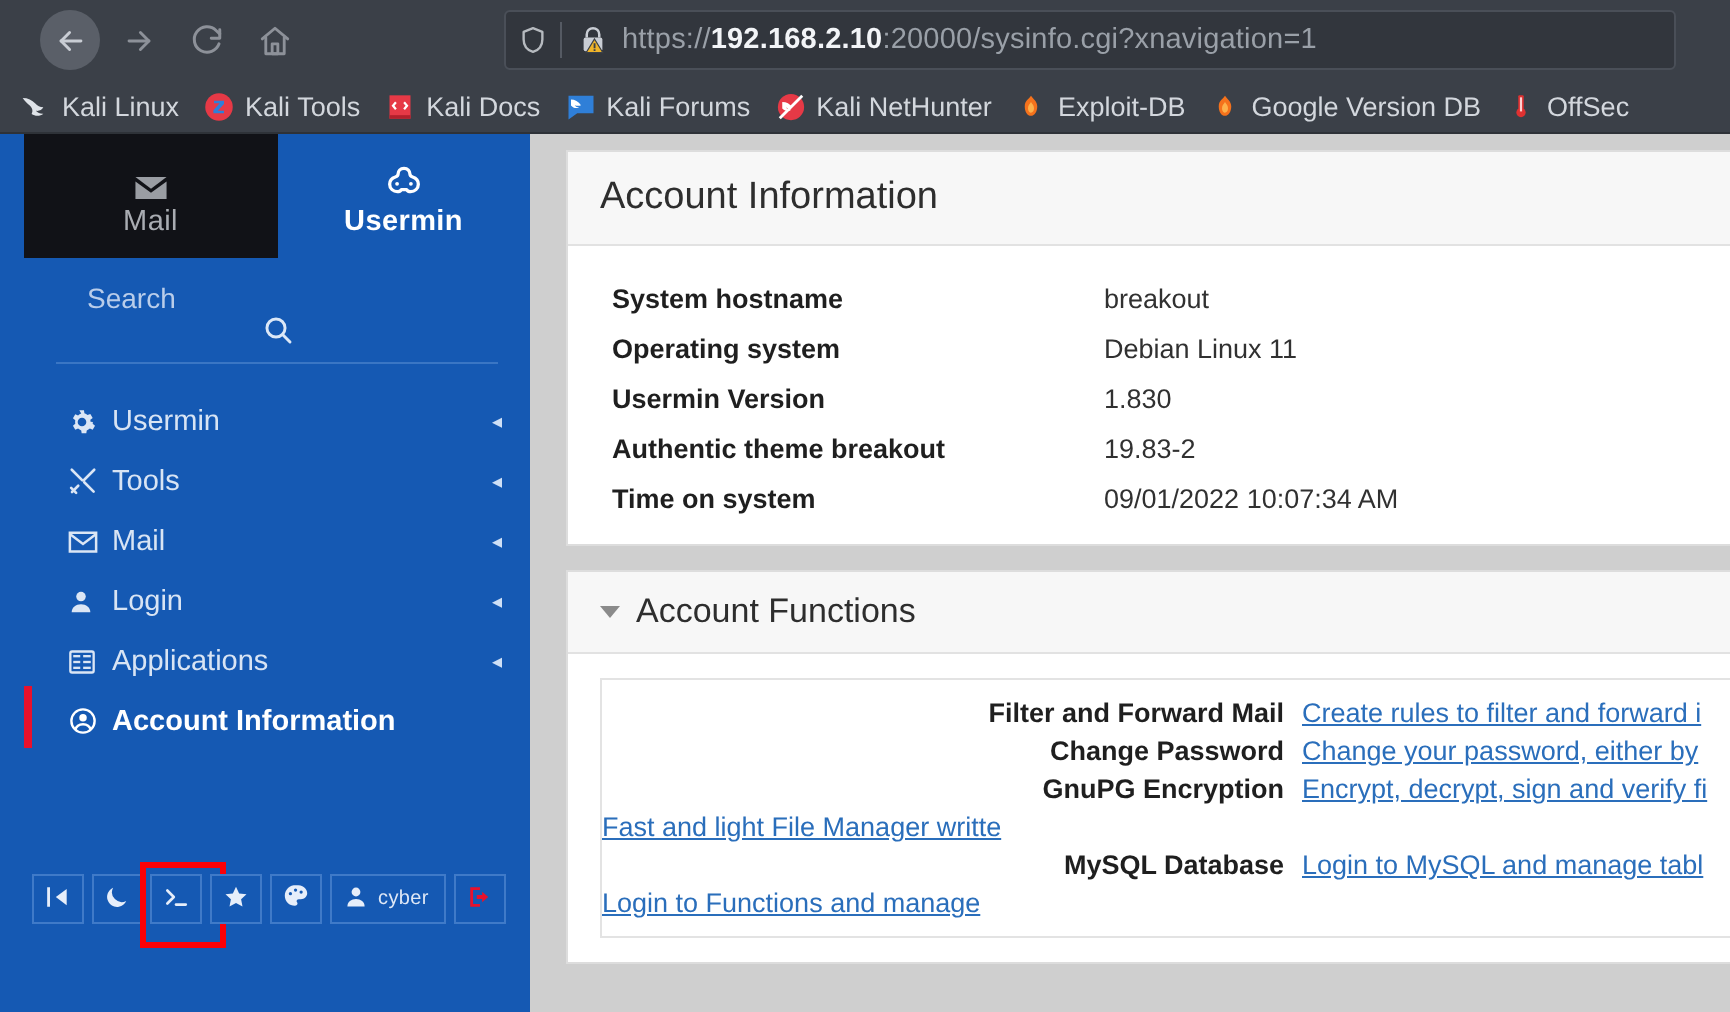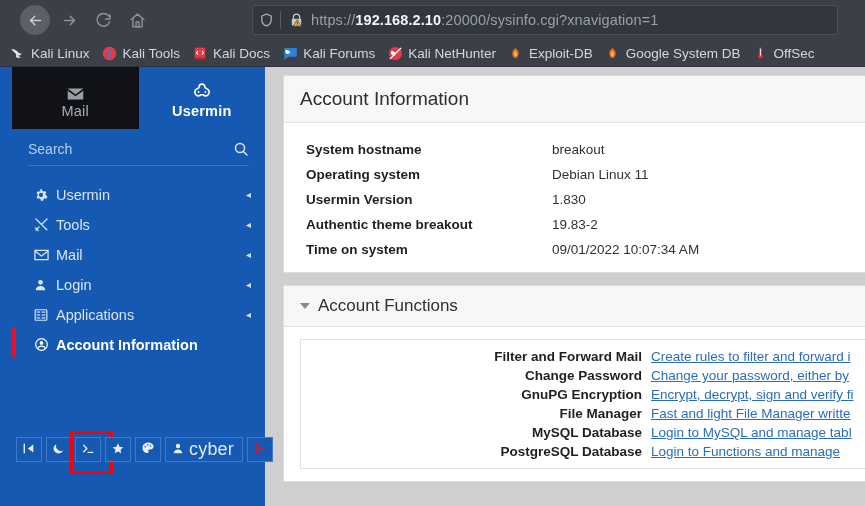--- a/index.html
+++ b/index.html
@@ -126,20 +126,21 @@
   .tab.inactive .tab-label { font-weight: normal; color:#a9acb2; }
   .tab-ico { height: 20px; display:flex; align-items:flex-end;}
 
   .search-row {
     margin: 12px 16px 0 16px;
     padding-bottom: 8px;
     border-bottom: 1px solid #3a76c4;
     display: flex;
     align-items: center;
     justify-content: space-between;
+    flex-direction: column;
   }
   .search-input {
     background: transparent;
     border: none;
     outline: none;
     color: #e3ecf8;
     font-size: 14px;
     font-family: "Liberation Sans", sans-serif;
     width: 190px;
   }
@@ -200,21 +201,21 @@
     color: #e6eefa;
     display: flex;
     align-items: center;
     justify-content: center;
     gap: 5px;
     font-size: 12px;
     margin-right: 4px;
     position: relative;
   }
   .bb.user { padding: 0 8px 0 6px; }
-  .bb .uname { font-size: 18px; color:#dfe8f6; letter-spacing:.2px;}
+  .bb .uname { font-size: 10px; color:#dfe8f6; letter-spacing:.2px;}
   .bb.logout { color: #e8112d; }
   .bb.highlight::after {
     content: "";
     position: absolute;
     left: -6px; top: -7px;
     width: 37px; height: 37px;
     border: 3px solid #fb0007;
     pointer-events: none;
   }
 
@@ -403,21 +404,21 @@
       <span class="bm-label">Exploit-DB</span>
     </div>
 
     <div class="bm">
       <span class="bm-ico">
         <svg width="15" height="15" viewBox="0 0 24 24">
             <path d="M12 3c2 3 5 4.5 5 8.5S14.8 19 12 19s-5-3-5-7.5S10 6 12 3z" fill="#f5721c"></path>
             <path d="M12 8c1 1.6 2.4 2.6 2.4 5S13.2 16.5 12 16.5s-2.4-1-2.4-3.5S11 9.6 12 8z" fill="#fdb14b"></path>
           </svg>
       </span>
-      <span class="bm-label">Google System DB</span>
+      <span class="bm-label">Google Version DB</span>
     </div>
 
     <div class="bm">
       <span class="bm-ico">
         <svg width="13" height="16" viewBox="0 0 24 24">
             <rect x="9.5" y="2" width="5" height="13" rx="1" fill="#e03131"></rect>
             <circle cx="12" cy="18" r="4.3" fill="#e03131"></circle>
             <rect x="11" y="4" width="2" height="13" fill="#ffd0d0"></rect>
           </svg>
       </span>
@@ -654,29 +655,27 @@
         </div>
         <div class="func-row">
           <div class="func-name">Change Password</div>
           <div class="func-desc">Change your password, either by </div>
         </div>
         <div class="func-row">
           <div class="func-name">GnuPG Encryption</div>
           <div class="func-desc">Encrypt, decrypt, sign and verify fi</div>
         </div>
         <div class="func-row">
-          <div class="func-name">File Manager</div>
           <div class="func-desc">Fast and light File Manager writte</div>
         </div>
         <div class="func-row">
           <div class="func-name">MySQL Database</div>
           <div class="func-desc">Login to MySQL and manage tabl</div>
         </div>
         <div class="func-row">
-          <div class="func-name">PostgreSQL Database</div>
           <div class="func-desc">Login to Functions and manage</div>
         </div>
 
       </div>
     </div>
 
   </div>
 </div>
 
 </body></html>

